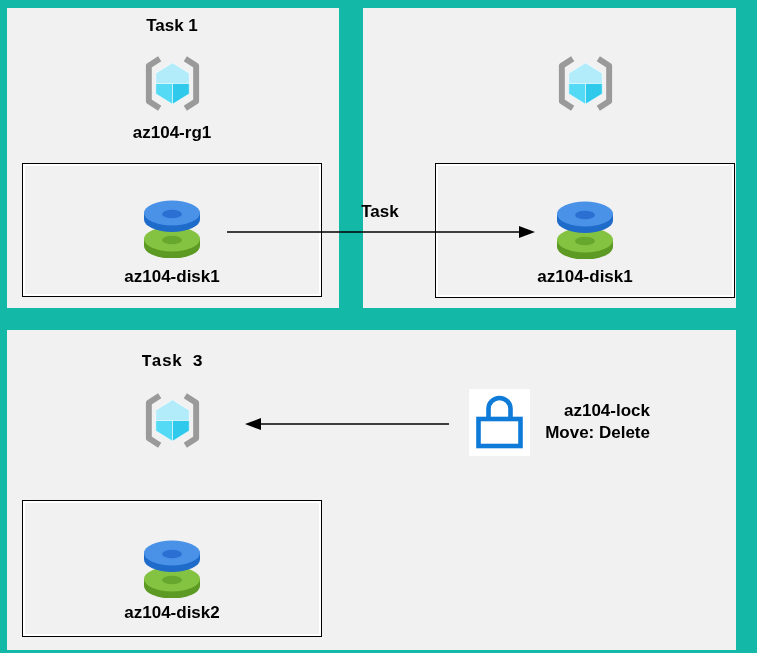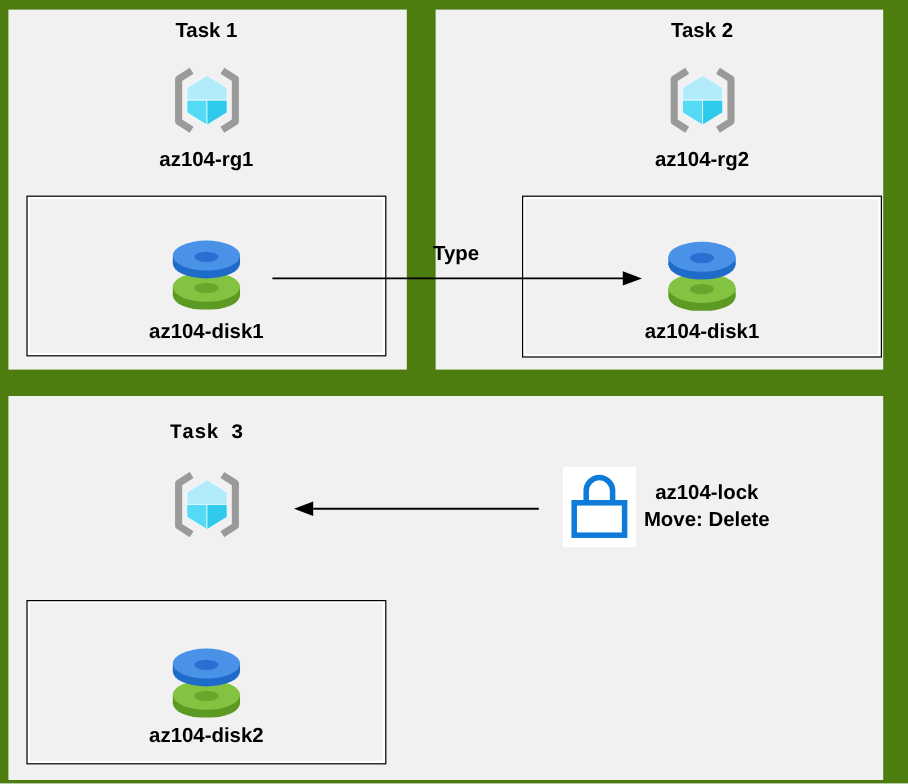--- a/index.html
+++ b/index.html
@@ -1,32 +1,32 @@
 <!DOCTYPE html>
 <html><head>
 <meta charset="utf-8">
 <style>
   html,body{margin:0;padding:0;background:#ffffff;}
   #stage{
-    position:relative;width:757px;height:653px;background:#4d7c0f;overflow:hidden;
+    position:relative;width:757px;height:653px;background:#14b8a6;overflow:hidden;
     font-family:"Liberation Sans","DejaVu Sans",sans-serif;color:#000;
   }
   .panel{position:absolute;background:#f1f1f1;}
   .lbl{
     position:absolute;text-align:center;font-weight:700;font-size:17px;line-height:20px;
     color:#000;white-space:nowrap;
   }
   .rbox{
     position:absolute;background:#f1f1f1;border:1.4px solid #000;
     box-shadow:inset 0 0 0 2px #ffffff;box-sizing:border-box;
   }
   .icon{position:absolute;}
   .locktile{position:absolute;background:#ffffff;}
   .locktext{
-    position:absolute;text-align:center;font-weight:700;font-size:17px;line-height:22px;color:#000;
+    position:absolute;text-align:right;font-weight:700;font-size:17px;line-height:22px;color:#000;
   }
   svg{display:block;}
 </style>
 </head>
 <body>
 
 <div id="stage">
 
   <div class="panel" style="left:7px;top:8px;width:332px;height:300px;"></div>
   <div class="panel" style="left:363px;top:8px;width:373px;height:300px;"></div>
@@ -52,48 +52,46 @@
     <ellipse cx="30" cy="41" rx="28" ry="12.5" fill="#84c341"></ellipse>
     <ellipse cx="30" cy="42" rx="10" ry="4.3" fill="#67a72e"></ellipse>
     <ellipse cx="30" cy="21.5" rx="28" ry="12.5" fill="#1f6bca"></ellipse>
     <rect x="2" y="15" width="56" height="6.5" fill="#1f6bca"></rect>
     <ellipse cx="30" cy="15" rx="28" ry="12.5" fill="#4a92e8"></ellipse>
     <ellipse cx="30" cy="16" rx="10" ry="4.3" fill="#2c6fd2"></ellipse>
   </svg>
 
   <div class="lbl" style="left:22px;top:267px;width:300px;">az104-disk1</div>
 
-  <div class="lbl" style="left:435px;top:16px;width:300px;">Task 2</div>
 
   <svg class="icon" style="left:552px;top:54px;" width="67" height="59" viewBox="0 0 68 58">
     <path d="M21 4 L10 11 L10 47 L21 54" fill="none" stroke="#9a9a9a" stroke-width="6" stroke-linejoin="round"></path>
     <path d="M47 4 L58 11 L58 47 L47 54" fill="none" stroke="#9a9a9a" stroke-width="6" stroke-linejoin="round"></path>
     <polygon points="17,18.5 34,8 51,18.5 51,29 17,29" fill="#b2ecfa" stroke="rgba(255,255,255,0.8)" stroke-width="0.7"></polygon>
     <polygon points="17,29 34,29 34,50 17,39.5" fill="#55daf5" stroke="rgba(255,255,255,0.8)" stroke-width="0.7"></polygon>
     <polygon points="34,29 51,29 51,39.5 34,50" fill="#2fc9ec" stroke="rgba(255,255,255,0.8)" stroke-width="0.7"></polygon>
   </svg>
 
-  <div class="lbl" style="left:435px;top:123px;width:300px;">az104-rg2</div>
 
   <div class="rbox" style="left:435px;top:163px;width:300px;height:135px;"></div>
 
   <svg class="icon" style="left:555px;top:199px;" width="60" height="60" viewBox="0 0 60 60">
     <ellipse cx="30" cy="48" rx="28" ry="12.5" fill="#5d9a24"></ellipse>
     <rect x="2" y="41" width="56" height="7" fill="#5d9a24"></rect>
     <ellipse cx="30" cy="41" rx="28" ry="12.5" fill="#84c341"></ellipse>
     <ellipse cx="30" cy="42" rx="10" ry="4.3" fill="#67a72e"></ellipse>
     <ellipse cx="30" cy="21.5" rx="28" ry="12.5" fill="#1f6bca"></ellipse>
     <rect x="2" y="15" width="56" height="6.5" fill="#1f6bca"></rect>
     <ellipse cx="30" cy="15" rx="28" ry="12.5" fill="#4a92e8"></ellipse>
     <ellipse cx="30" cy="16" rx="10" ry="4.3" fill="#2c6fd2"></ellipse>
   </svg>
 
   <div class="lbl" style="left:435px;top:267px;width:300px;">az104-disk1</div>
 
-  <div class="lbl" style="left:330px;top:202px;width:100px;">Type</div>
+  <div class="lbl" style="left:330px;top:202px;width:100px;">Task</div>
   <svg class="icon" style="left:225px;top:224px;" width="312" height="16" viewBox="0 0 312 16">
     <line x1="2" y1="8" x2="295" y2="8" stroke="#000" stroke-width="1.6"></line>
     <polygon points="310,8 294,2 294,14" fill="#000"></polygon>
   </svg>
 
   <div class="lbl" style="left:22px;top:352px;width:300px;font-family:Liberation Mono, monospace;">Task 3</div>
 
   <svg class="icon" style="left:139px;top:391px;" width="67" height="59" viewBox="0 0 68 58">
     <path d="M21 4 L10 11 L10 47 L21 54" fill="none" stroke="#9a9a9a" stroke-width="6" stroke-linejoin="round"></path>
     <path d="M47 4 L58 11 L58 47 L47 54" fill="none" stroke="#9a9a9a" stroke-width="6" stroke-linejoin="round"></path>

